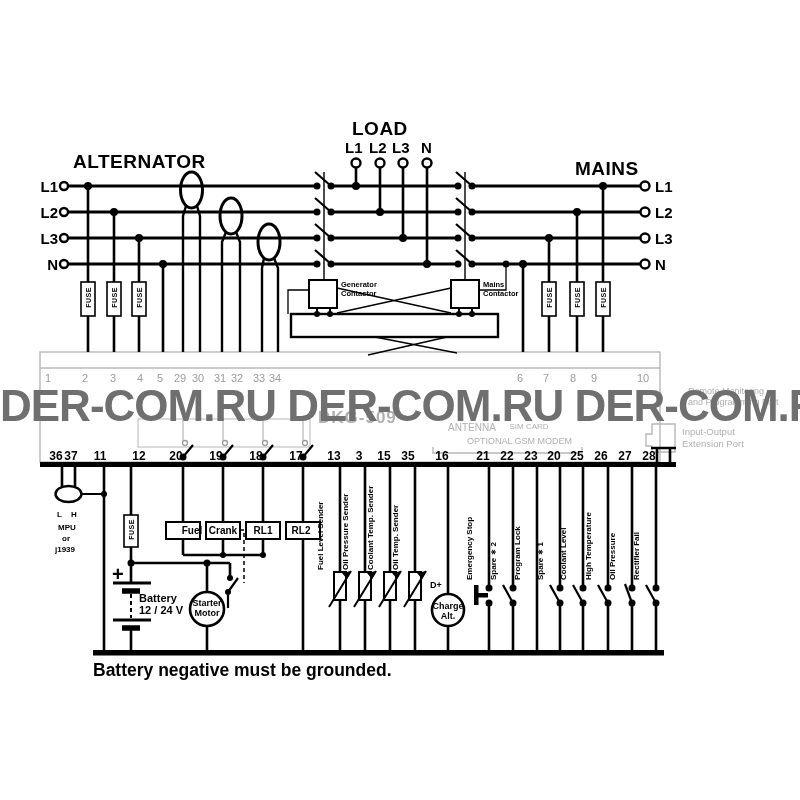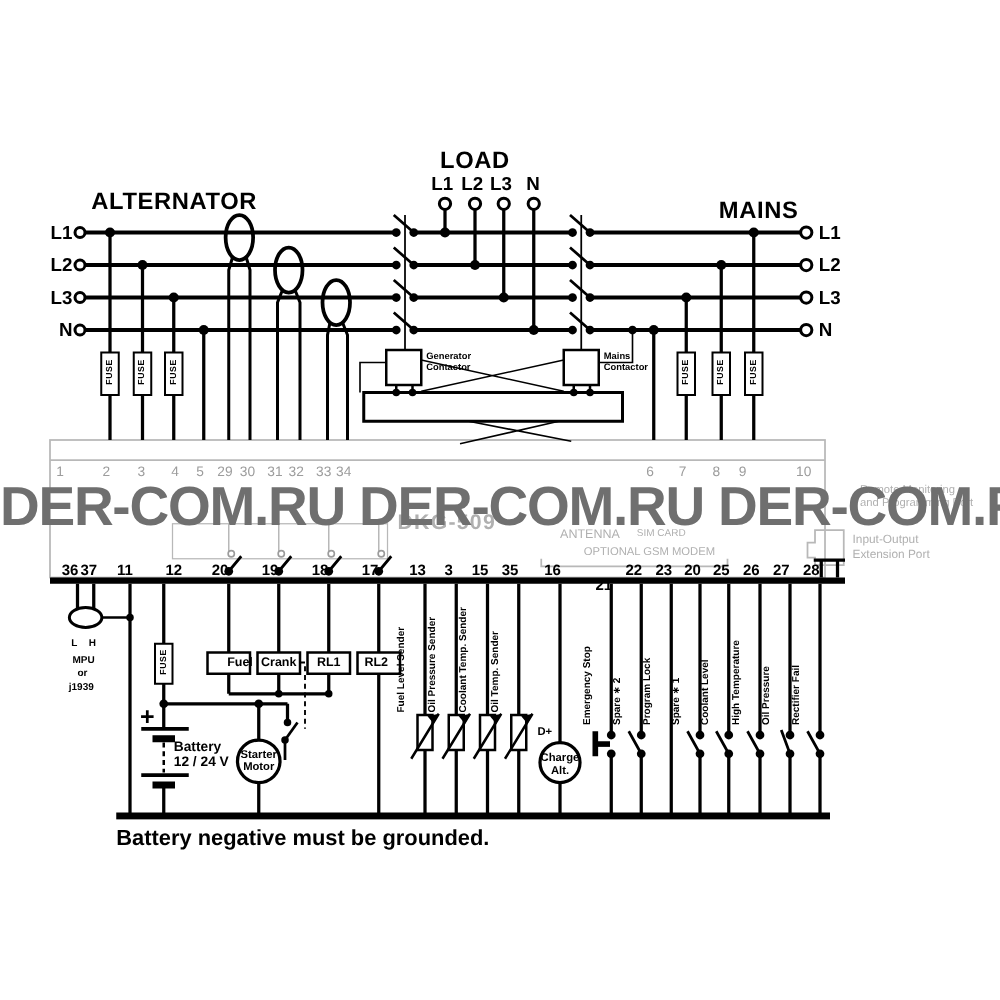--- a/index.html
+++ b/index.html
@@ -324,21 +324,21 @@
 <div class="txt tbot" style="left:128px;top:449px;">12</div>
 <div class="txt tbot" style="left:165px;top:449px;">20</div>
 <div class="txt tbot" style="left:205px;top:449px;">19</div>
 <div class="txt tbot" style="left:245px;top:449px;">18</div>
 <div class="txt tbot" style="left:285px;top:449px;">17</div>
 <div class="txt tbot" style="left:323px;top:449px;">13</div>
 <div class="txt tbot" style="left:348px;top:449px;">3</div>
 <div class="txt tbot" style="left:373px;top:449px;">15</div>
 <div class="txt tbot" style="left:397px;top:449px;">35</div>
 <div class="txt tbot" style="left:431px;top:449px;">16</div>
-<div class="txt tbot" style="left:472px;top:449px;margin-top:12px;">21</div>
+<div class="txt tbot" style="left:472px;top:449px;">21</div>
 <div class="txt tbot" style="left:496px;top:449px;">22</div>
 <div class="txt tbot" style="left:520px;top:449px;">23</div>
 <div class="txt tbot" style="left:543px;top:449px;">20</div>
 <div class="txt tbot" style="left:566px;top:449px;">25</div>
 <div class="txt tbot" style="left:590px;top:449px;">26</div>
 <div class="txt tbot" style="left:614px;top:449px;">27</div>
 <div class="txt tbot" style="left:638px;top:449px;">28</div>
 
 <div class="txt b" style="left:57px;top:510px;font-size:8px;">L</div>
 <div class="txt b" style="left:71px;top:510px;font-size:8px;">H</div>

